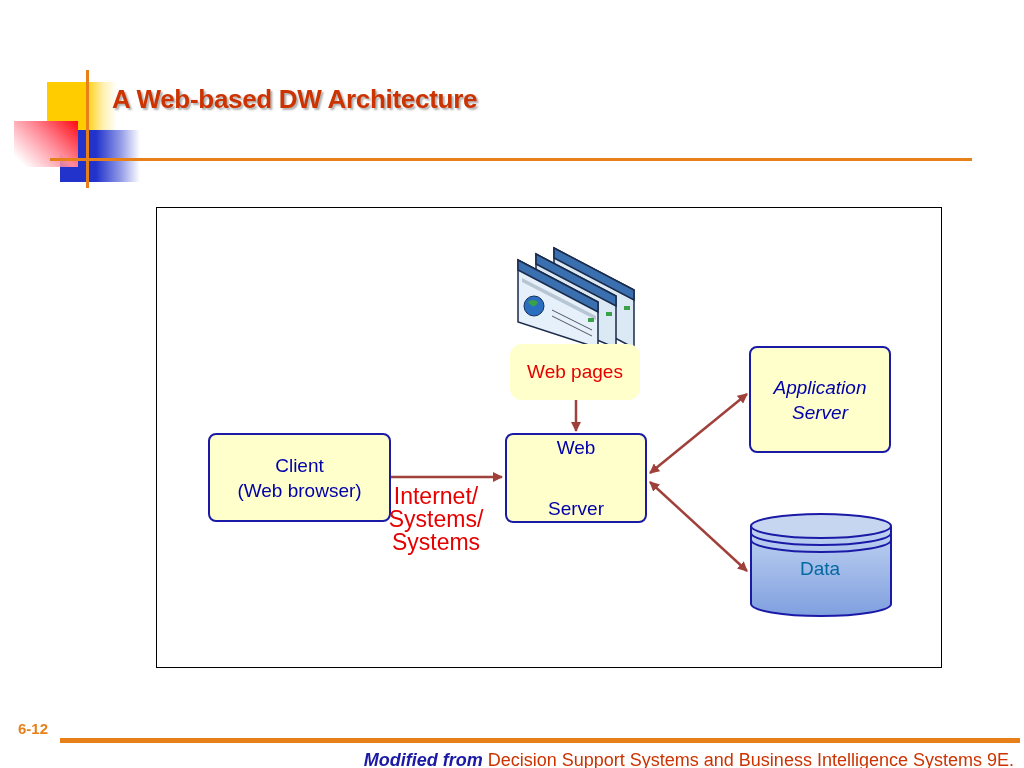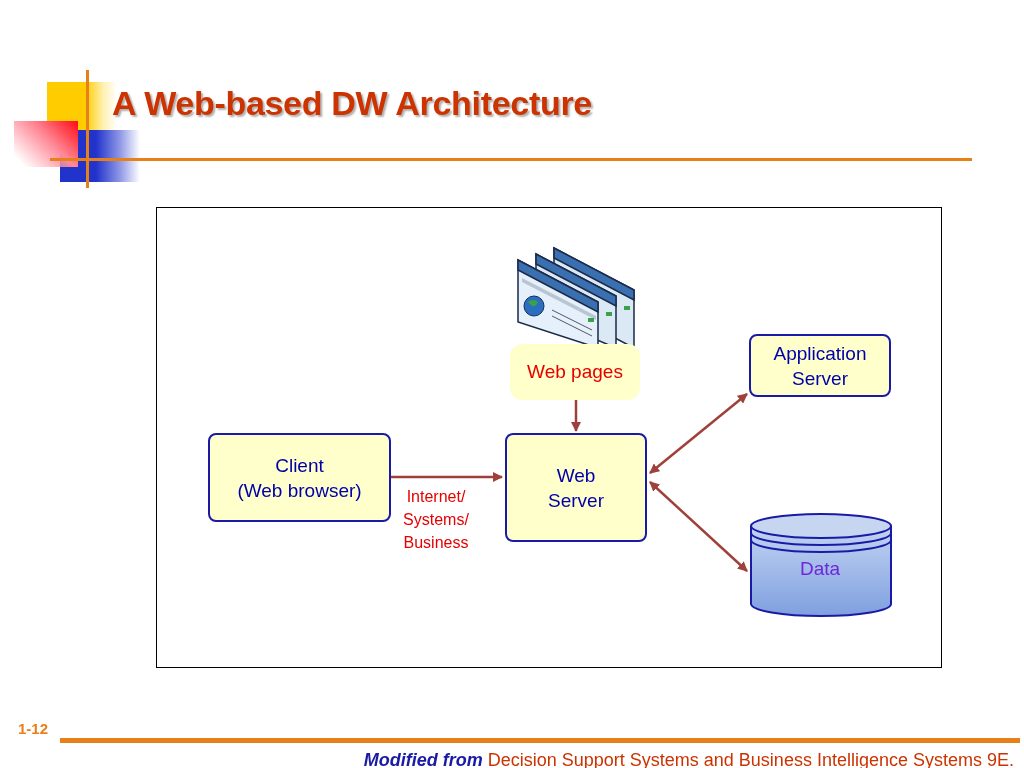--- a/index.html
+++ b/index.html
@@ -3,26 +3,26 @@
 <meta charset="utf-8">
 <style>
   html, body { margin:0; padding:0; }
   body { width:1024px; height:768px; background:#ffffff; position:relative; overflow:hidden; font-family:"Liberation Sans", sans-serif; }
   .abs { position:absolute; }
   .logo-yellow { left:47px; top:82px; width:70px; height:52px; background:linear-gradient(90deg,#ffcc00 55%,#fff0b0 80%,rgba(255,255,255,0) 100%); }
   .logo-blue { left:60px; top:130px; width:80px; height:52px; background:linear-gradient(90deg,#2233cc 45%,#8f98e6 75%,rgba(255,255,255,0) 100%); }
   .logo-red { left:14px; top:121px; width:64px; height:46px; background:linear-gradient(45deg,rgba(255,255,255,0.2) 10%,#ff8c9a 55%,#ff0a14 100%); }
   .logo-vline { left:86px; top:70px; width:3px; height:118px; background:#e8801a; }
   .logo-hline { left:50px; top:158px; width:922px; height:3px; background:#e8801a; }
-  .title { left:112px; top:84px; font-size:34px; font-weight:bold; color:#cc3300; text-shadow:2px 2px 2px #b0b0b0; letter-spacing:-0.3px; }
+  .title { left:112px; top:84px; font-size:26px; font-weight:bold; color:#cc3300; text-shadow:2px 2px 2px #b0b0b0; letter-spacing:-0.3px; }
   .frame { left:156px; top:207px; width:786px; height:461px; border:1px solid #000; box-sizing:border-box; }
   .box { position:absolute; background:#ffffcc; border:2px solid #1a1aa6; border-radius:8px; box-sizing:border-box; color:#0000aa; font-size:19px; display:flex; flex-direction:column; align-items:center; justify-content:center; text-align:center; line-height:25px; }
   .webpages-label { left:510px; top:344px; width:130px; height:56px; background:#ffffcc; border-radius:12px; color:#e60000; font-size:19px; display:flex; align-items:center; justify-content:center; }
-  .net-label { left:388px; top:485px; width:96px; color:#e60000; font-size:16px; line-height:23px; text-align:center; }
-  .dw-text { left:750px; top:556px; width:140px; color:#6d28d9; font-size:19px; line-height:25px; text-align:center; }
+  .net-label { left:388px; top:485px; width:96px; color:#e60000; font-size:23px; line-height:23px; text-align:center; }
+  .dw-text { left:750px; top:556px; width:140px; color:#0369a1; font-size:19px; line-height:25px; text-align:center; }
   .slide-num { left:18px; top:720px; color:#e8801a; font-size:15px; font-weight:bold; }
   .footer-line { left:60px; top:738px; width:960px; height:5px; background:#e8801a; }
   .footer { right:10px; top:750px; font-size:18px; color:#cc3300; white-space:nowrap; }
   .footer b { color:#1a1aa6; font-style:italic; }
 </style>
 </head>
 <body>
 
 <div class="abs logo-yellow"></div>
 <div class="abs logo-blue"></div>
@@ -70,50 +70,50 @@
   <rect x="112" y="62" width="6" height="4" fill="#3aa04a"></rect>
 </svg>
 
 <div class="abs webpages-label">Web pages</div>
 
 <div class="box" style="left:208px;top:433px;width:183px;height:89px;">
   <span>Client</span>
   <span>(Web browser)</span>
 </div>
 
-<div class="box" style="left:505px;top:433px;width:142px;height:109px;">
+<div class="box" style="left:505px;top:433px;width:142px;height:90px;justify-content:space-between;">
   <span>Web</span>
   <span>Server</span>
 </div>
 
-<div class="box" style="left:749px;top:334px;width:142px;height:63px;">
+<div class="box" style="left:749px;top:346px;width:142px;height:107px;font-style:italic;">
   <span>Application</span>
   <span>Server</span>
 </div>
 
 <div class="abs net-label">
   <div>Internet/</div>
   <div>Systems/</div>
-  <div>Business</div>
+  <div>Systems</div>
 </div>
 
 <svg class="abs" style="left:746px;top:510px;" width="150" height="112">
   <defs>
     <linearGradient id="cylg" x1="0" y1="0" x2="0" y2="1">
       <stop offset="0" stop-color="#c2d4f2"></stop>
       <stop offset="1" stop-color="#7f9fdf"></stop>
     </linearGradient>
   </defs>
   <path d="M5,16 L5,94 A70,12 0 0 0 145,94 L145,16" fill="url(#cylg)" stroke="#1a1aa6" stroke-width="2"></path>
   <ellipse cx="75" cy="16" rx="70" ry="12" fill="#c6d6f0" stroke="#1a1aa6" stroke-width="2"></ellipse>
   <path d="M5,23 A70,12 0 0 0 145,23" fill="none" stroke="#1a1aa6" stroke-width="2"></path>
   <path d="M5,30 A70,12 0 0 0 145,30" fill="none" stroke="#1a1aa6" stroke-width="2"></path>
 </svg>
 <div class="abs dw-text">
   <div>Data</div>
 </div>
 
-<div class="abs slide-num">1-12</div>
+<div class="abs slide-num">6-12</div>
 <div class="abs footer-line"></div>
 <div class="abs footer">
   <b>Modified from</b>
   <span>Decision Support Systems and Business Intelligence Systems 9E.</span>
 </div>
 
 </body></html>

